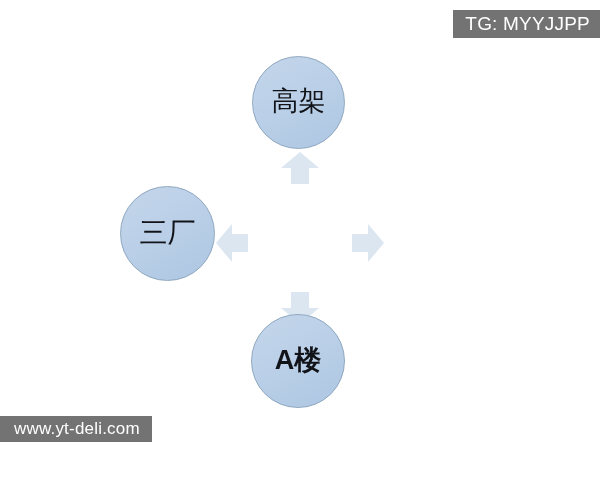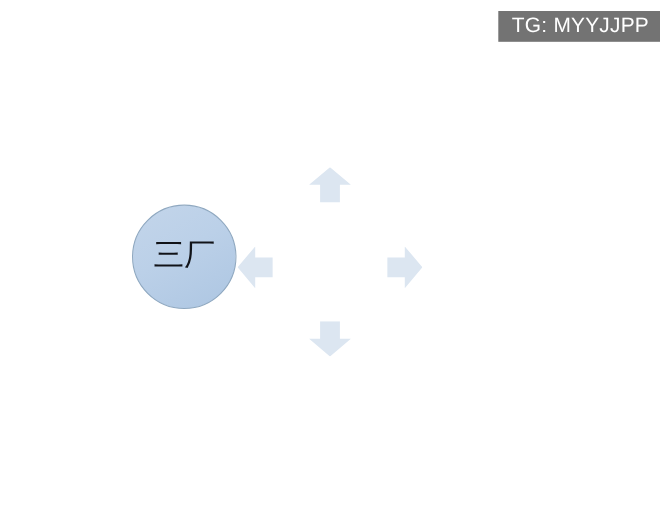--- a/index.html
+++ b/index.html
@@ -162,24 +162,31 @@
       <polygon points="0,19 16,0 16,10 32,10 32,28 16,28 16,38" fill="#dce6f1"></polygon>
     </svg>
   </div>
 
   <div class="arrow" id="arrow-right">
     <svg width="32" height="38" viewBox="0 0 32 38">
       <polygon points="32,19 16,38 16,28 0,28 0,10 16,10 16,0" fill="#dce6f1"></polygon>
     </svg>
   </div>
 
+  <div class="node" id="node-top">
+    <span class="node-label">高架</span>
+  </div>
 
   <div class="node" id="node-left">
     <span class="node-label">三厂</span>
   </div>
 
 
 
+  <div class="node" id="node-bottom">
+    <span class="node-label">A楼</span>
+  </div>
 
   <div class="badge" id="tg-badge">TG: MYYJJPP</div>
 
+  <div class="badge" id="site-watermark">www.yt-deli.com</div>
 
 </div>
 
 </body></html>

